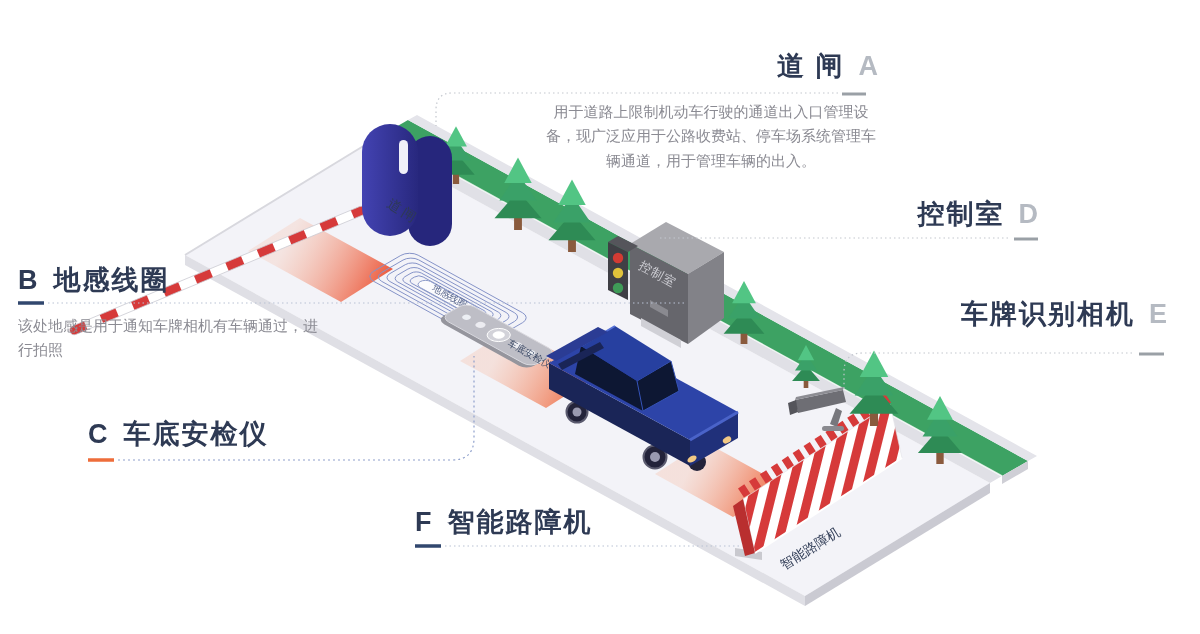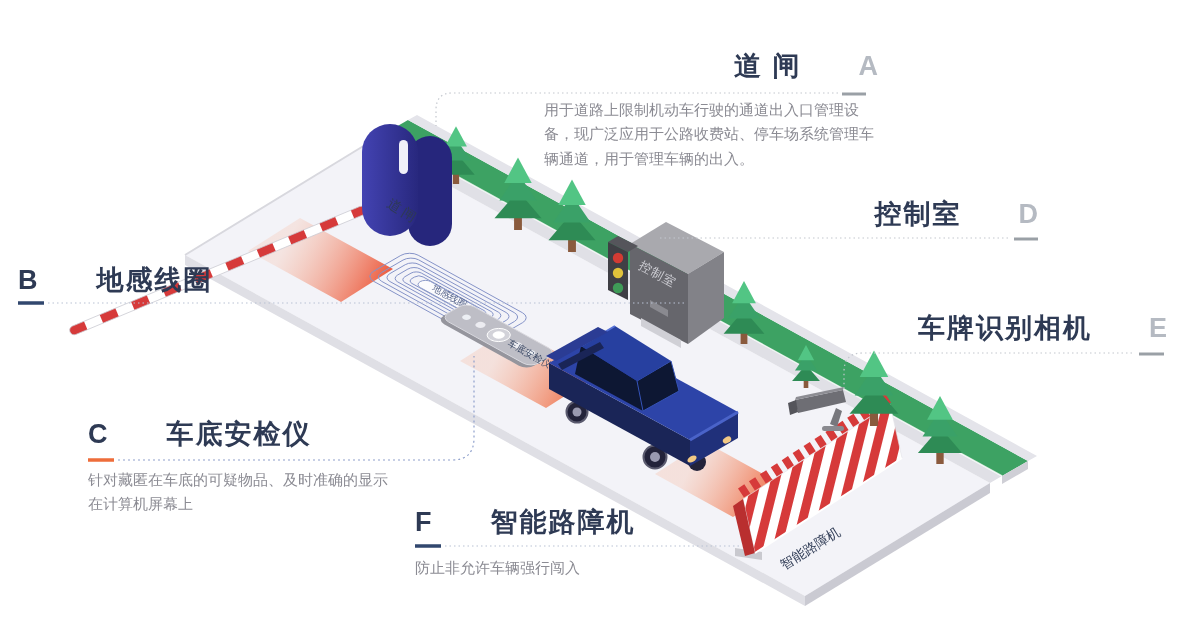--- a/index.html
+++ b/index.html
@@ -1,31 +1,31 @@
 <!DOCTYPE html>
 <html><head>
 <meta charset="utf-8">
 <style>
   html,body{margin:0;padding:0;background:#ffffff;}
   #stage{position:relative;width:1200px;height:634px;background:#ffffff;overflow:hidden;
          font-family:"Liberation Sans","DejaVu Sans",sans-serif;}
   #scene{position:absolute;left:0;top:0;z-index:1;}
   .ann{position:absolute;z-index:2;}
-  .ann .ttl{display:flex;align-items:baseline;font-weight:bold;font-size:27px;color:#2e3a54;gap:43px;}
+  .ann .ttl{display:flex;align-items:baseline;font-weight:bold;font-size:27px;color:#2e3a54;}
   .ann.right .ttl{justify-content:flex-end;}
   .ann .t{letter-spacing:2px;}
   .ann .ltr{font-weight:bold;font-size:27px;margin:0 0 0 14px;}
   .ann.right .ltr{color:#b5bac2;}
   .ann.left .ltr{color:#2e3a54;margin:0 16px 0 0;}
   .ann .desc{font-size:15px;color:#8b8b93;line-height:1.62;margin-top:16px;}
-  .ann.right .desc{margin-left:auto;text-align:left;font-family:Liberation Mono, monospace;}
+  .ann.right .desc{margin-left:auto;text-align:center;}
   #ann-a{top:48px;right:322px;width:400px;}
   #ann-a .desc{width:334px;}
   #ann-d{top:196px;right:162px;width:420px;}
-  #ann-e{top:310px;right:33px;width:300px;}
+  #ann-e{top:296px;right:33px;width:300px;}
   #ann-b{top:262px;left:18px;width:320px;}
   #ann-b .desc{width:312px;}
   #ann-c{top:416px;left:88px;width:320px;}
   #ann-c .desc{width:310px;}
   #ann-f{top:504px;left:415px;width:300px;}
 </style>
 </head>
 <body>
 
 <div id="stage">
@@ -223,31 +223,30 @@
     <span class="t">车牌识别相机</span>
     <span class="ltr">E</span>
   </div>
 </div>
 
 <div class="ann left" id="ann-b">
   <div class="ttl">
     <span class="ltr">B</span>
     <span class="t">地感线圈</span>
   </div>
+  <div class="desc">该处地感是用于通知车牌相机有车辆通过，进行拍照</div>
 </div>
 
 <div class="ann left" id="ann-c">
   <div class="ttl">
     <span class="ltr">C</span>
     <span class="t">车底安检仪</span>
   </div>
-  <div class="desc">针对藏匿在车底的可疑物品、及时准确的显示在计算机屏幕上</div>
 </div>
 
 <div class="ann left" id="ann-f">
   <div class="ttl">
     <span class="ltr">F</span>
     <span class="t">智能路障机</span>
   </div>
-  <div class="desc">防止非允许车辆强行闯入</div>
 </div>
 
 </div>
 
 </body></html>

